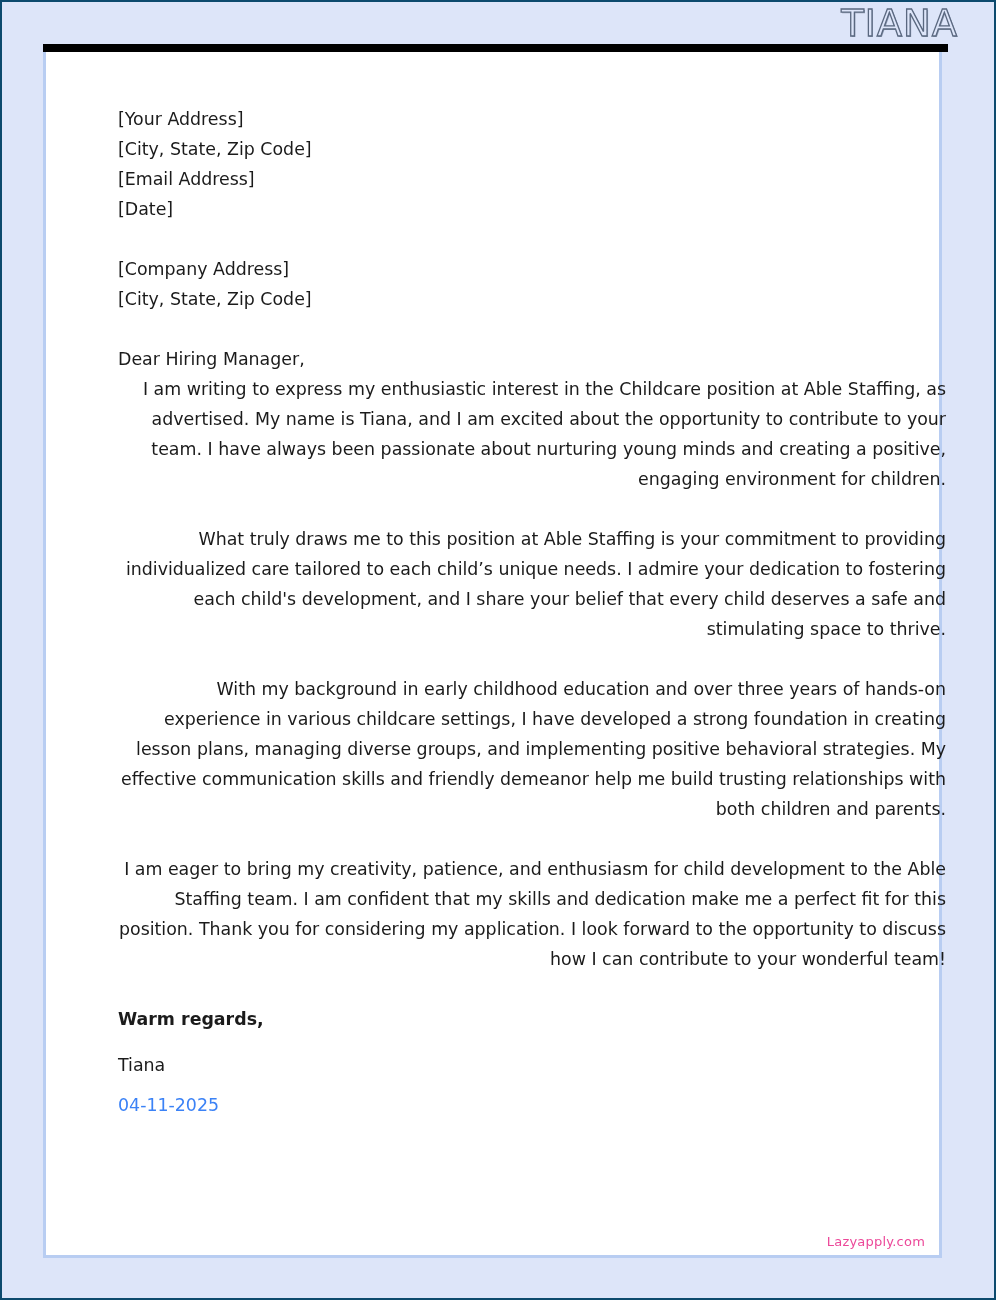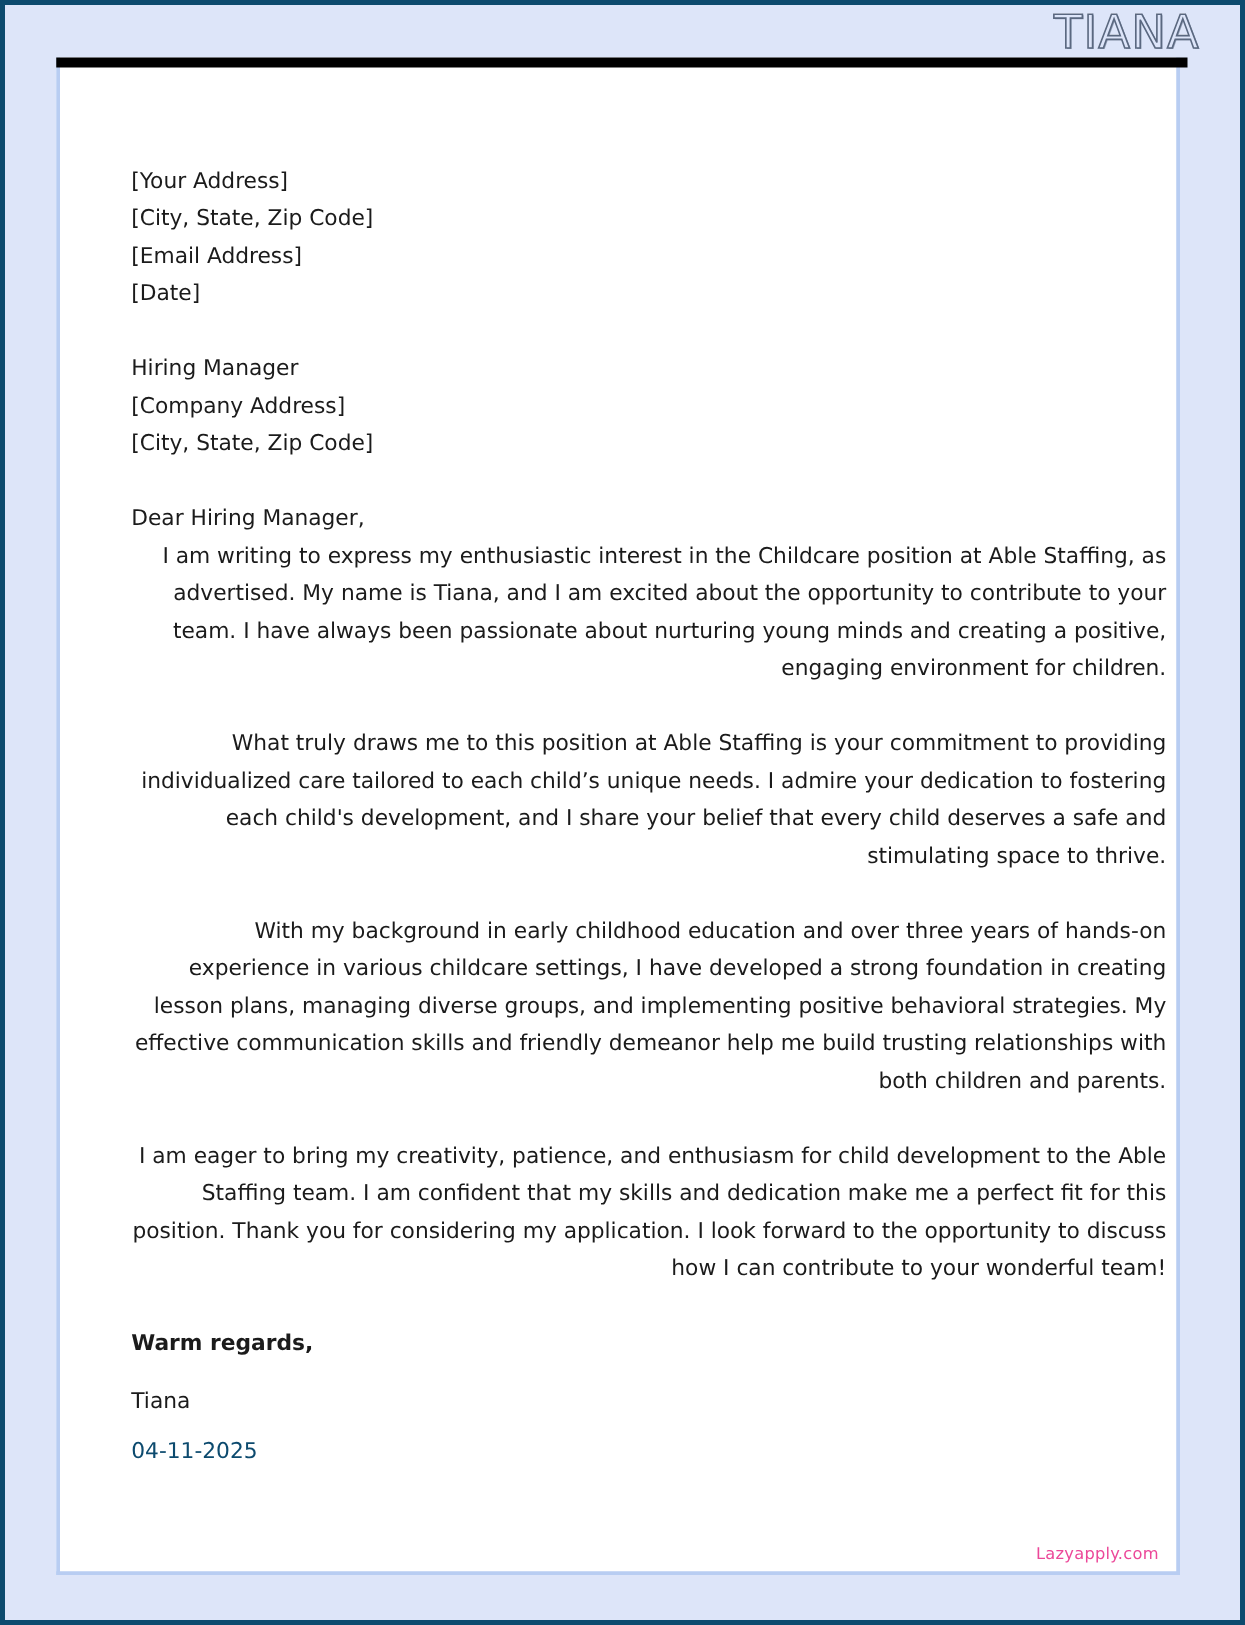--- a/index.html
+++ b/index.html
@@ -14,21 +14,21 @@
     font-family: "DejaVu Sans", sans-serif;
     background: #ffffff;
   }
 
   
   .frame {
     position: relative;
     width: 996px;
     height: 1300px;
     background: #dde5f9;
-    border: 4px solid #0c4a6e;
+    border: 2px solid #0c4a6e;
   }
 
   
   .header-band {
     position: absolute;
     left: 0;
     top: 0;
     width: 984px;
     height: 42px;
     display: flex;
@@ -68,25 +68,25 @@
     position: absolute;
     left: -3px;
     top: 0;
     width: 905px;
     height: 8px;
     background: #000000;
   }
 
   .page-body {
     position: absolute;
-    left: 2px;
+    left: 17px;
     top: 8px;
     width: 893px;
     height: 1203px;
-    padding: 76px 10px 0 55px;
+    padding: 52px 10px 0 55px;
   }
 
   
   .letter {
     font-size: 17.4px;
     line-height: 30px;
     color: #1b1b1b;
     font-weight: 400;
   }
 
@@ -104,21 +104,21 @@
   }
 
   .salutation { }
 
   .closing { margin-bottom: 16px; font-weight: bold; }
 
   .sign-name { display: block; }
 
   .sign-date {
     display: block;
-    color: #0c4a6e;
+    color: #3b82f6;
     margin-top: 10px;
   }
 
   
   .watermark {
     position: absolute;
     right: 14px;
     bottom: 6px;
     font-size: 13px;
     color: #ec4899;
@@ -141,21 +141,20 @@
     <div class="page-body letter">
 
       <div class="block">
         <span class="line">[Your Address]</span>
         <span class="line">[City, State, Zip Code]</span>
         <span class="line">[Email Address]</span>
         <span class="line">[Date]</span>
       </div>
 
       <div class="block">
-        <span class="line">Hiring Manager</span>
         <span class="line">[Company Address]</span>
         <span class="line">[City, State, Zip Code]</span>
       </div>
 
       <div class="salutation">Dear Hiring Manager,</div>
 
       <p class="para">I am writing to express my enthusiastic interest in the Childcare position at Able Staffing, as advertised. My name is Tiana, and I am excited about the opportunity to contribute to your team. I have always been passionate about nurturing young minds and creating a positive, engaging environment for children.</p>
       <p class="para">What truly draws me to this position at Able Staffing is your commitment to providing individualized care tailored to each child’s unique needs. I admire your dedication to fostering each child's development, and I share your belief that every child deserves a safe and stimulating space to thrive.</p>
       <p class="para">With my background in early childhood education and over three years of hands-on experience in various childcare settings, I have developed a strong foundation in creating lesson plans, managing diverse groups, and implementing positive behavioral strategies. My effective communication skills and friendly demeanor help me build trusting relationships with both children and parents.</p>
       <p class="para">I am eager to bring my creativity, patience, and enthusiasm for child development to the Able Staffing team. I am confident that my skills and dedication make me a perfect fit for this position. Thank you for considering my application. I look forward to the opportunity to discuss how I can contribute to your wonderful team!</p>

